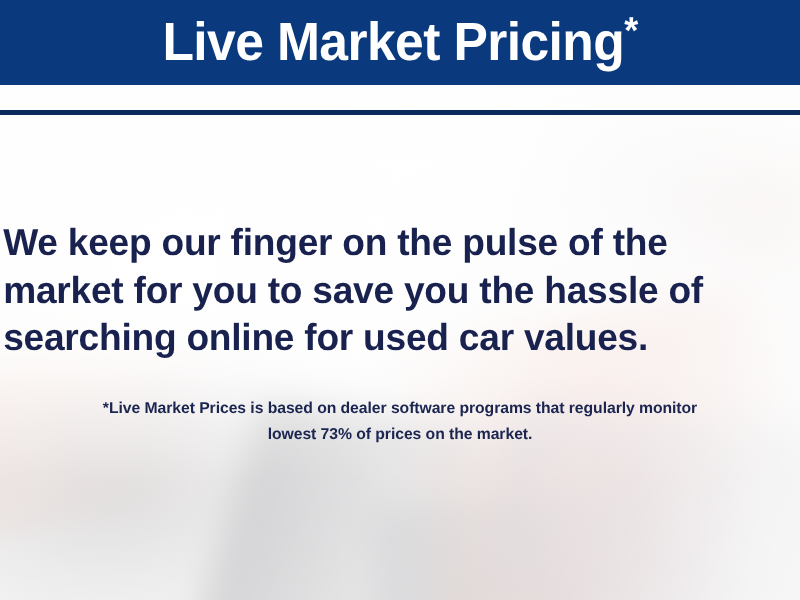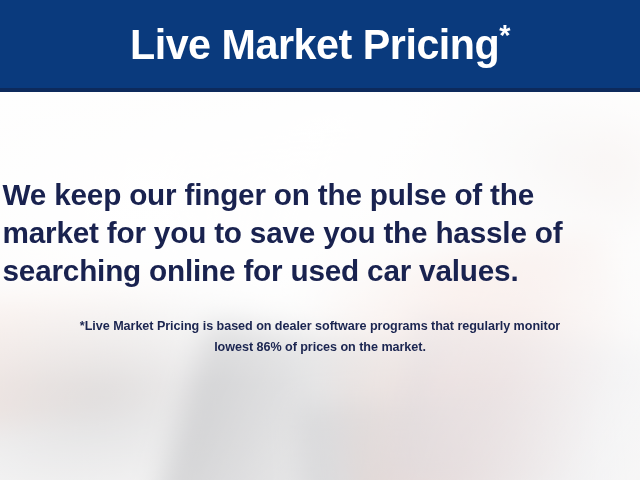--- a/index.html
+++ b/index.html
@@ -104,21 +104,21 @@
       rgba(255,255,255,0.66) 80%,
       rgba(255,255,255,0.62) 100%);
   }
 
   
   .banner {
     position: absolute;
     left: 0;
     top: 0;
     width: 640px;
-    height: 88px;
+    height: 68px;
     background: #0a3a7d;
     display: flex;
     align-items: center;
     justify-content: center;
     z-index: 5;
   }
   .banner-rule {
     position: absolute;
     left: 0;
     top: 88px;
@@ -207,17 +207,17 @@
   </div>
   <div class="banner-rule"></div>
 
   <div class="headline">
     <span class="hl-line">We keep our finger on the pulse of the</span>
     <span class="hl-line">market for you to save you the hassle of</span>
     <span class="hl-line">searching online for used car values.</span>
   </div>
 
   <div class="disclaimer">
-    <span class="dc-line">*Live Market Pricing is based on dealer software programs that regularly monitor</span>
-    <span class="dc-line">lowest 86% of prices on the market.</span>
+    <span class="dc-line">*Live Market Prices is based on dealer software programs that regularly monitor</span>
+    <span class="dc-line">lowest 73% of prices on the market.</span>
   </div>
 
 </div>
 
 </body></html>

